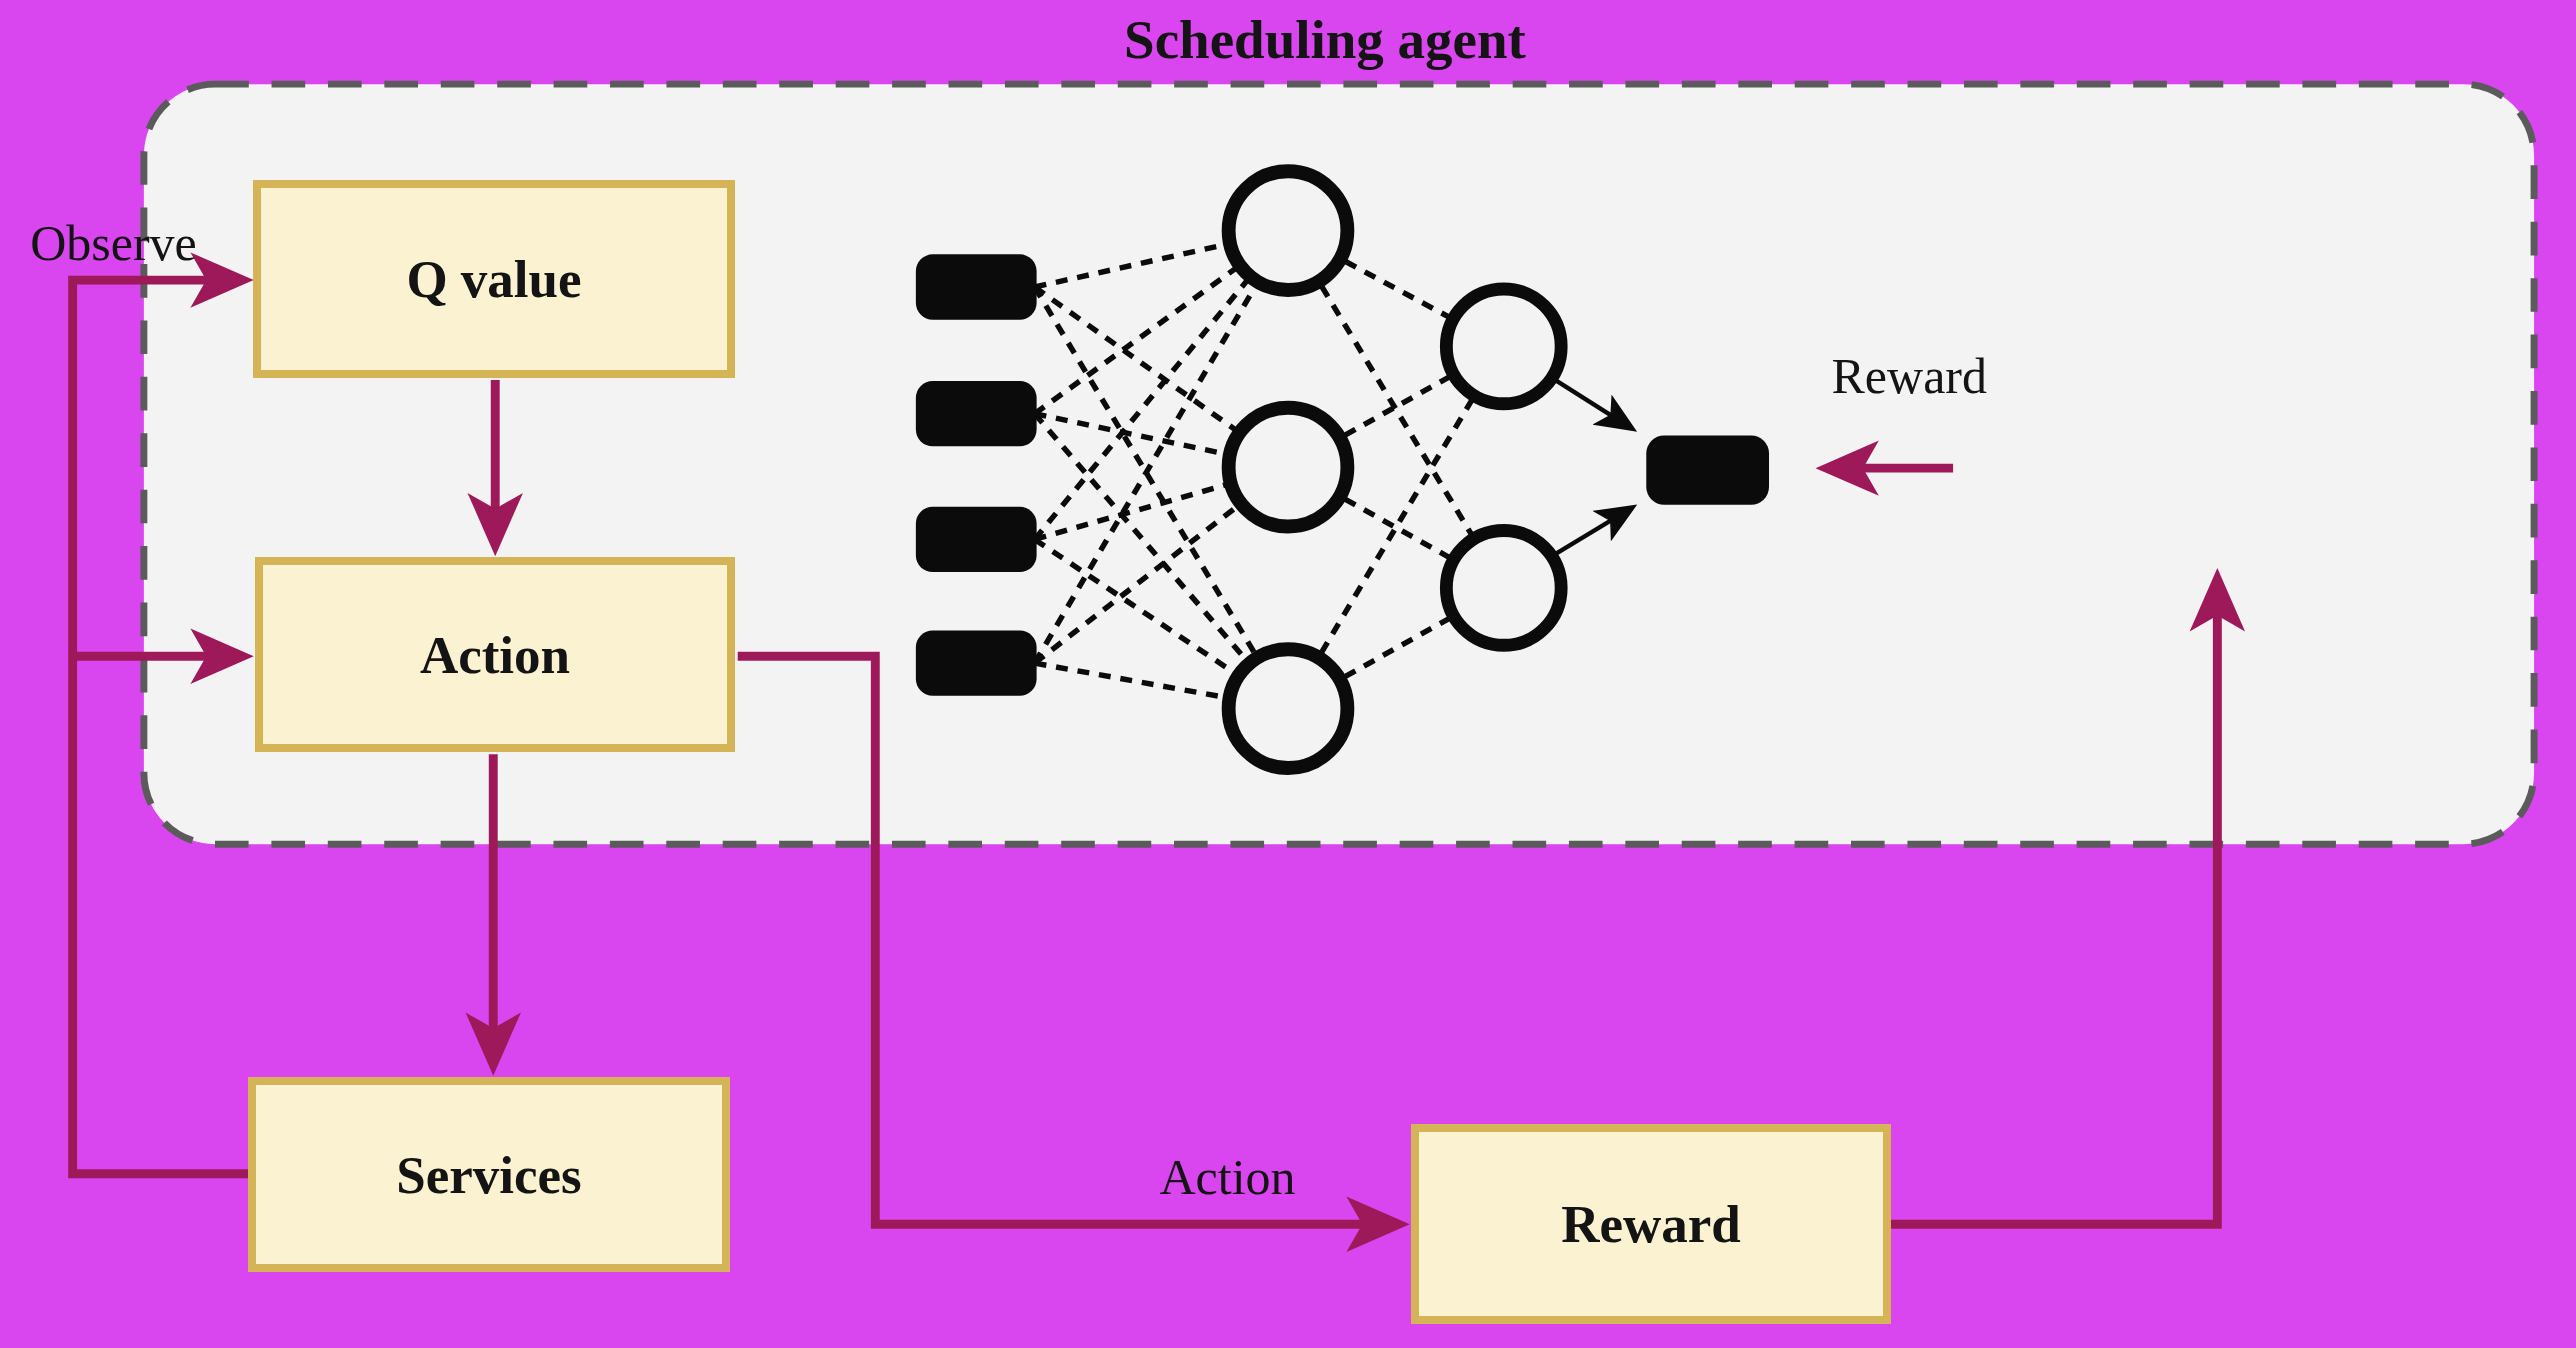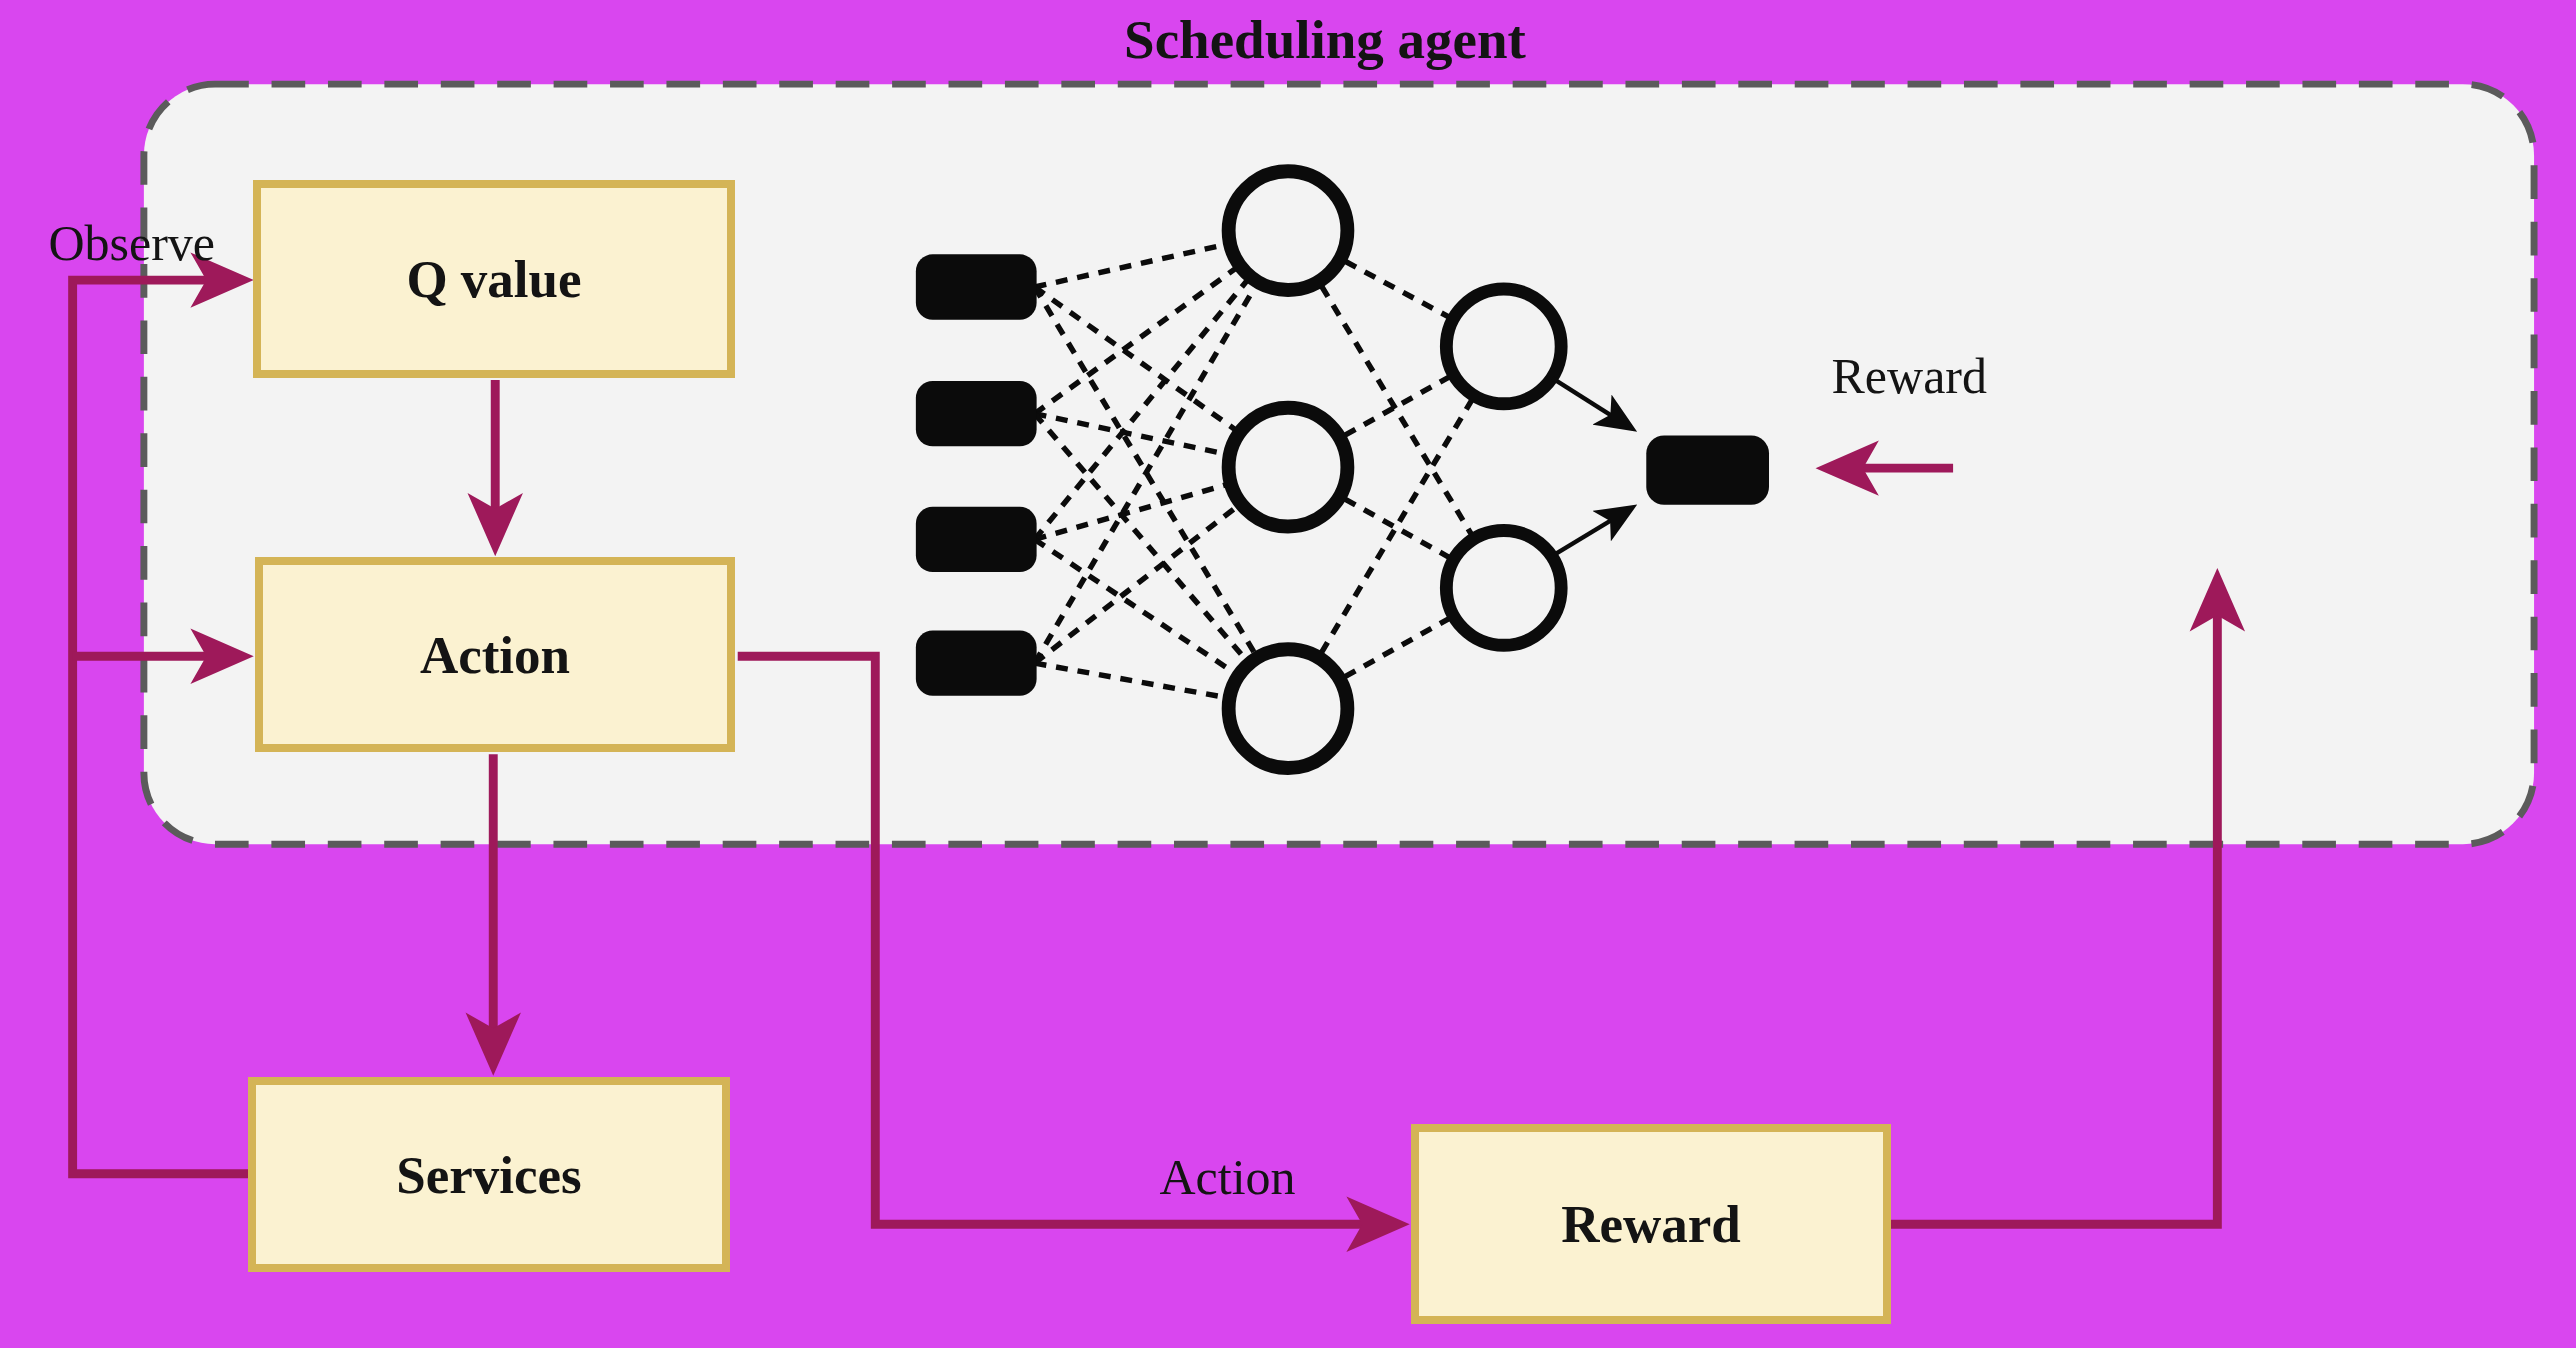--- a/index.html
+++ b/index.html
@@ -39,21 +39,21 @@
   .node-qvalue{left:253px;top:180px;width:482px;height:198px;}
   .node-action{left:255px;top:557px;width:480px;height:195px;}
   .node-services{left:248px;top:1077px;width:482px;height:195px;}
   .node-tasks{left:1411px;top:1124px;width:480px;height:200px;}
   .node-servicefunctions{left:1951px;top:368px;width:486px;height:198px;}
   .edge-label{
     position:absolute;
     font-size:50px;color:var(--text);
     white-space:nowrap;
   }
-  .label-observe{left:12px;top:214px;width:203px;text-align:right;}
+  .label-observe{left:12px;top:214px;width:203px;text-align:center;}
   .label-reward{left:1794px;top:347px;width:193px;text-align:right;}
   .label-action{left:1146px;top:1148px;width:163px;text-align:center;}
 
   
   .container-rect{fill:var(--container-fill);stroke:var(--container-border);stroke-width:7;stroke-dasharray:34 23;}
   .m-line{fill:none;stroke:var(--arrow);stroke-width:9;}
   .m-head{fill:var(--arrow);}
   .nn-dash{fill:none;stroke:var(--nn);stroke-width:5.5;stroke-dasharray:12 10;}
   .nn-circle{fill:var(--container-fill);stroke:var(--nn);stroke-width:14;}
   .nn-circle2{fill:var(--container-fill);stroke:var(--nn);stroke-width:13;}

